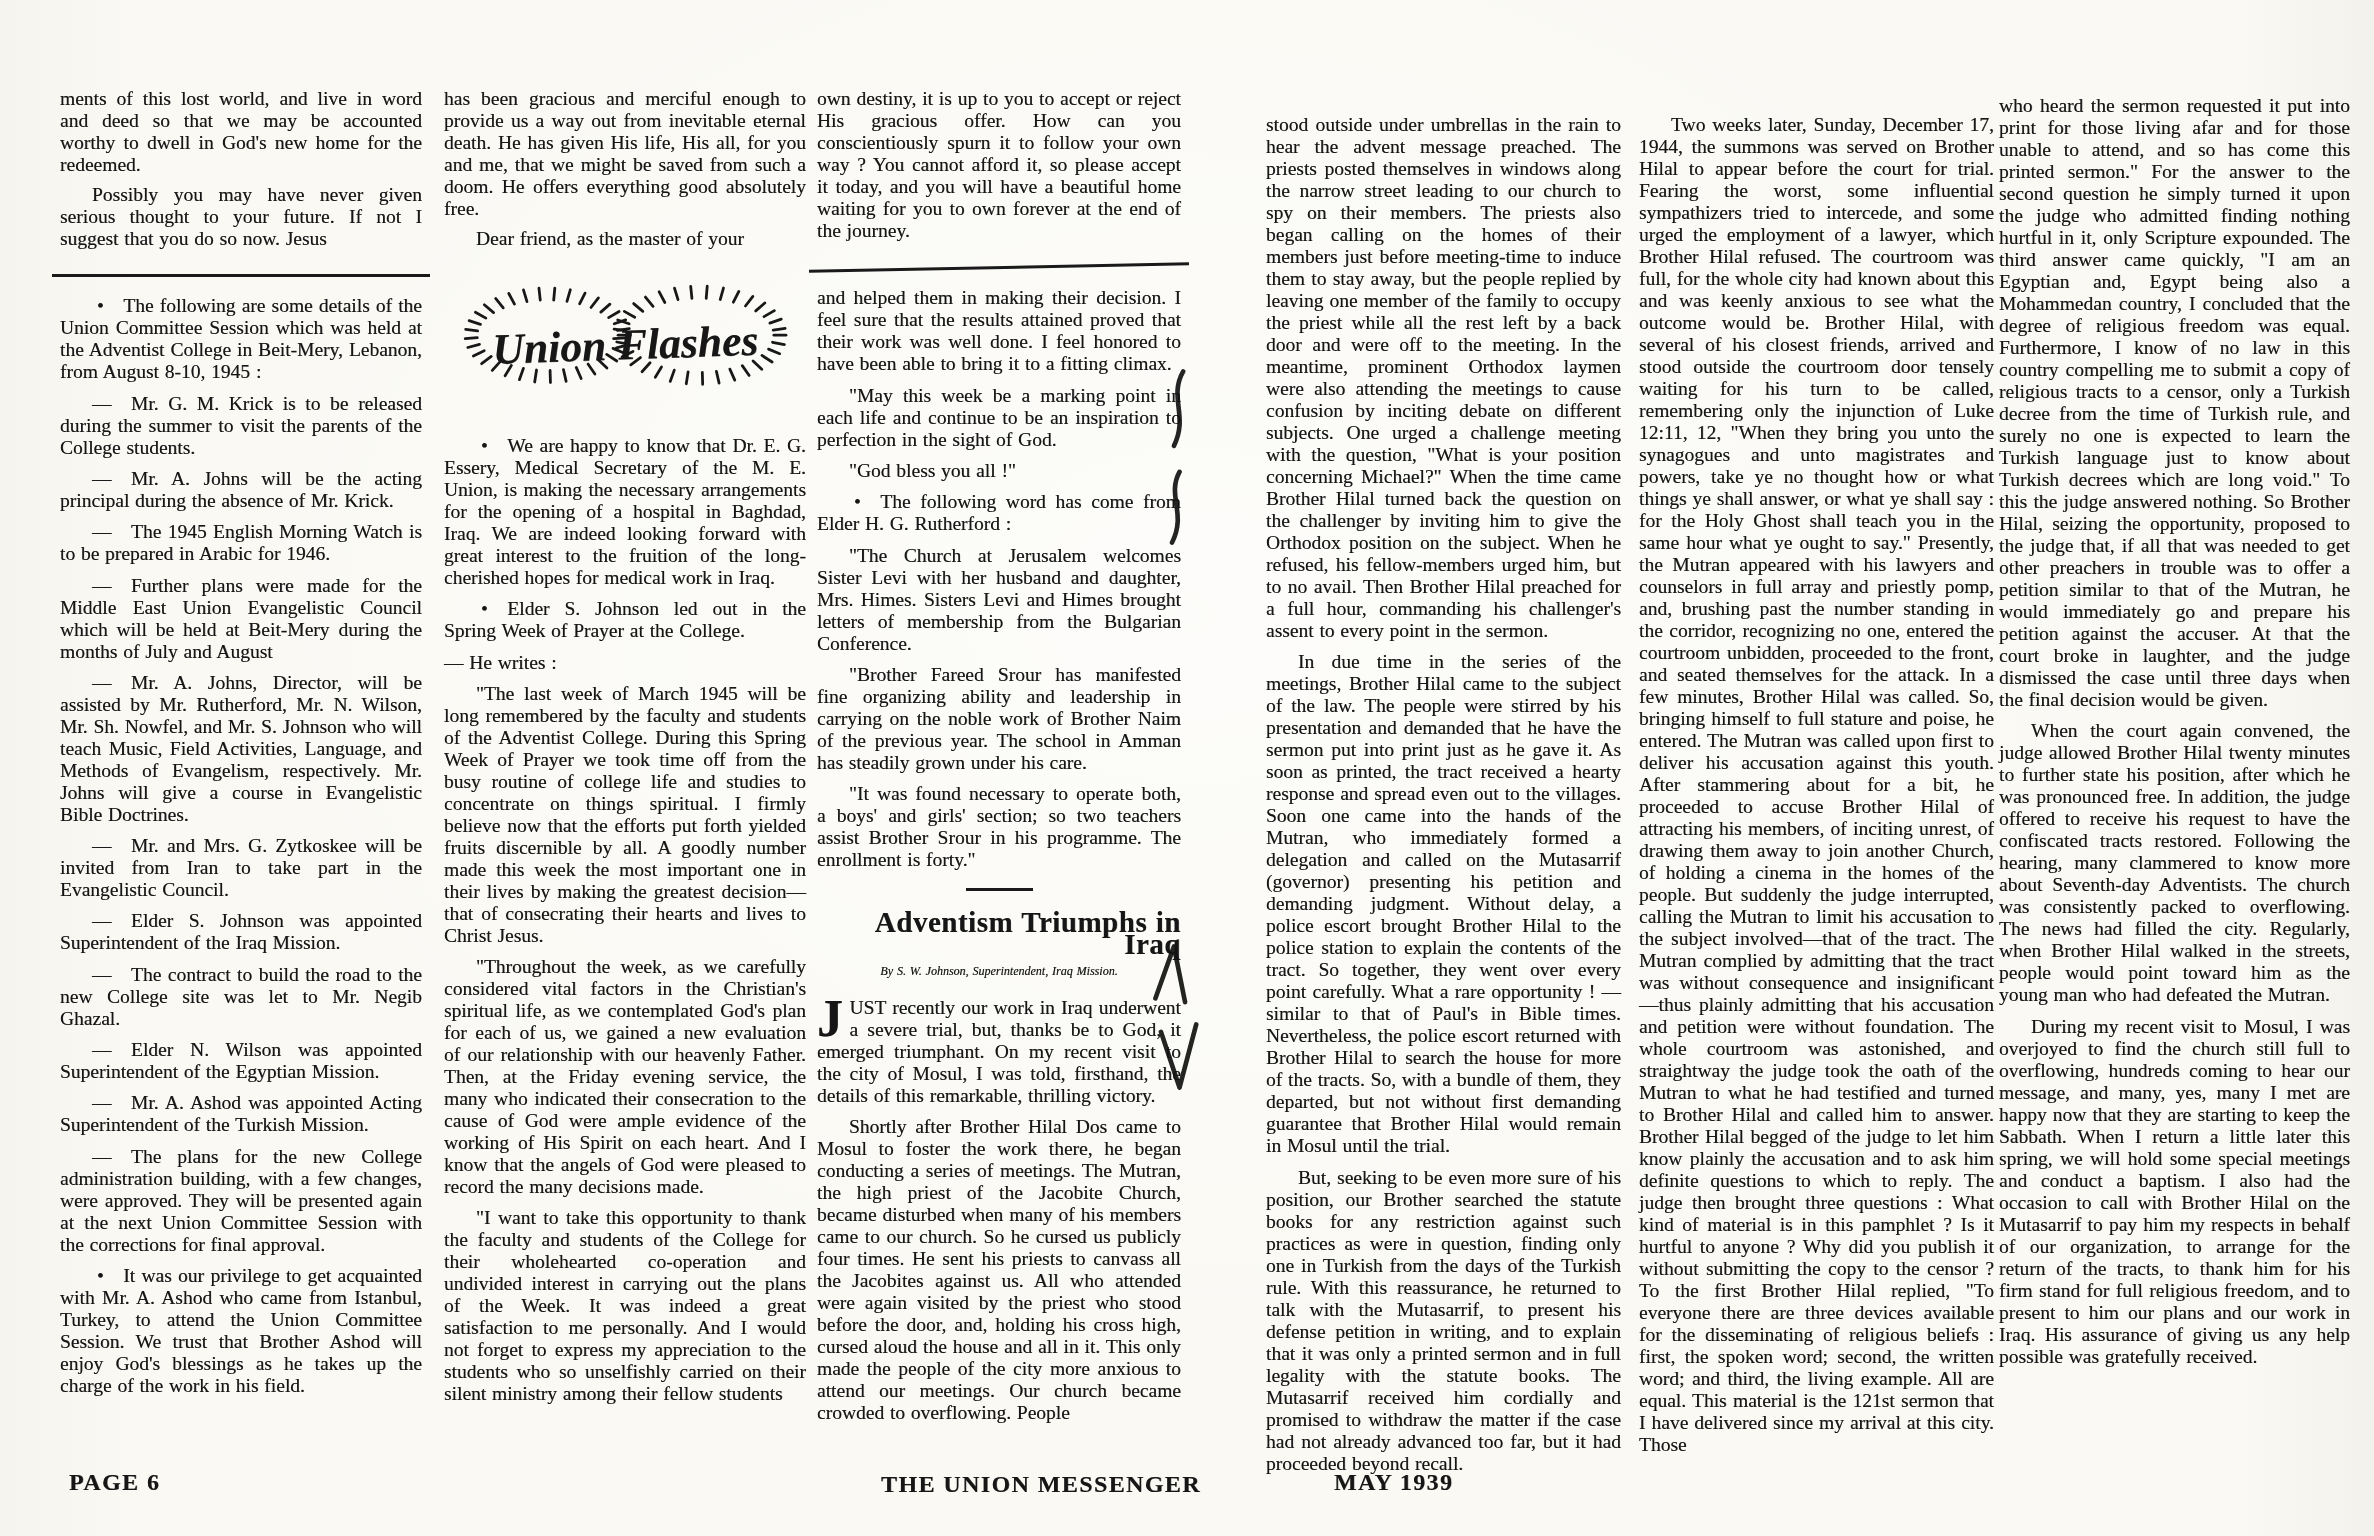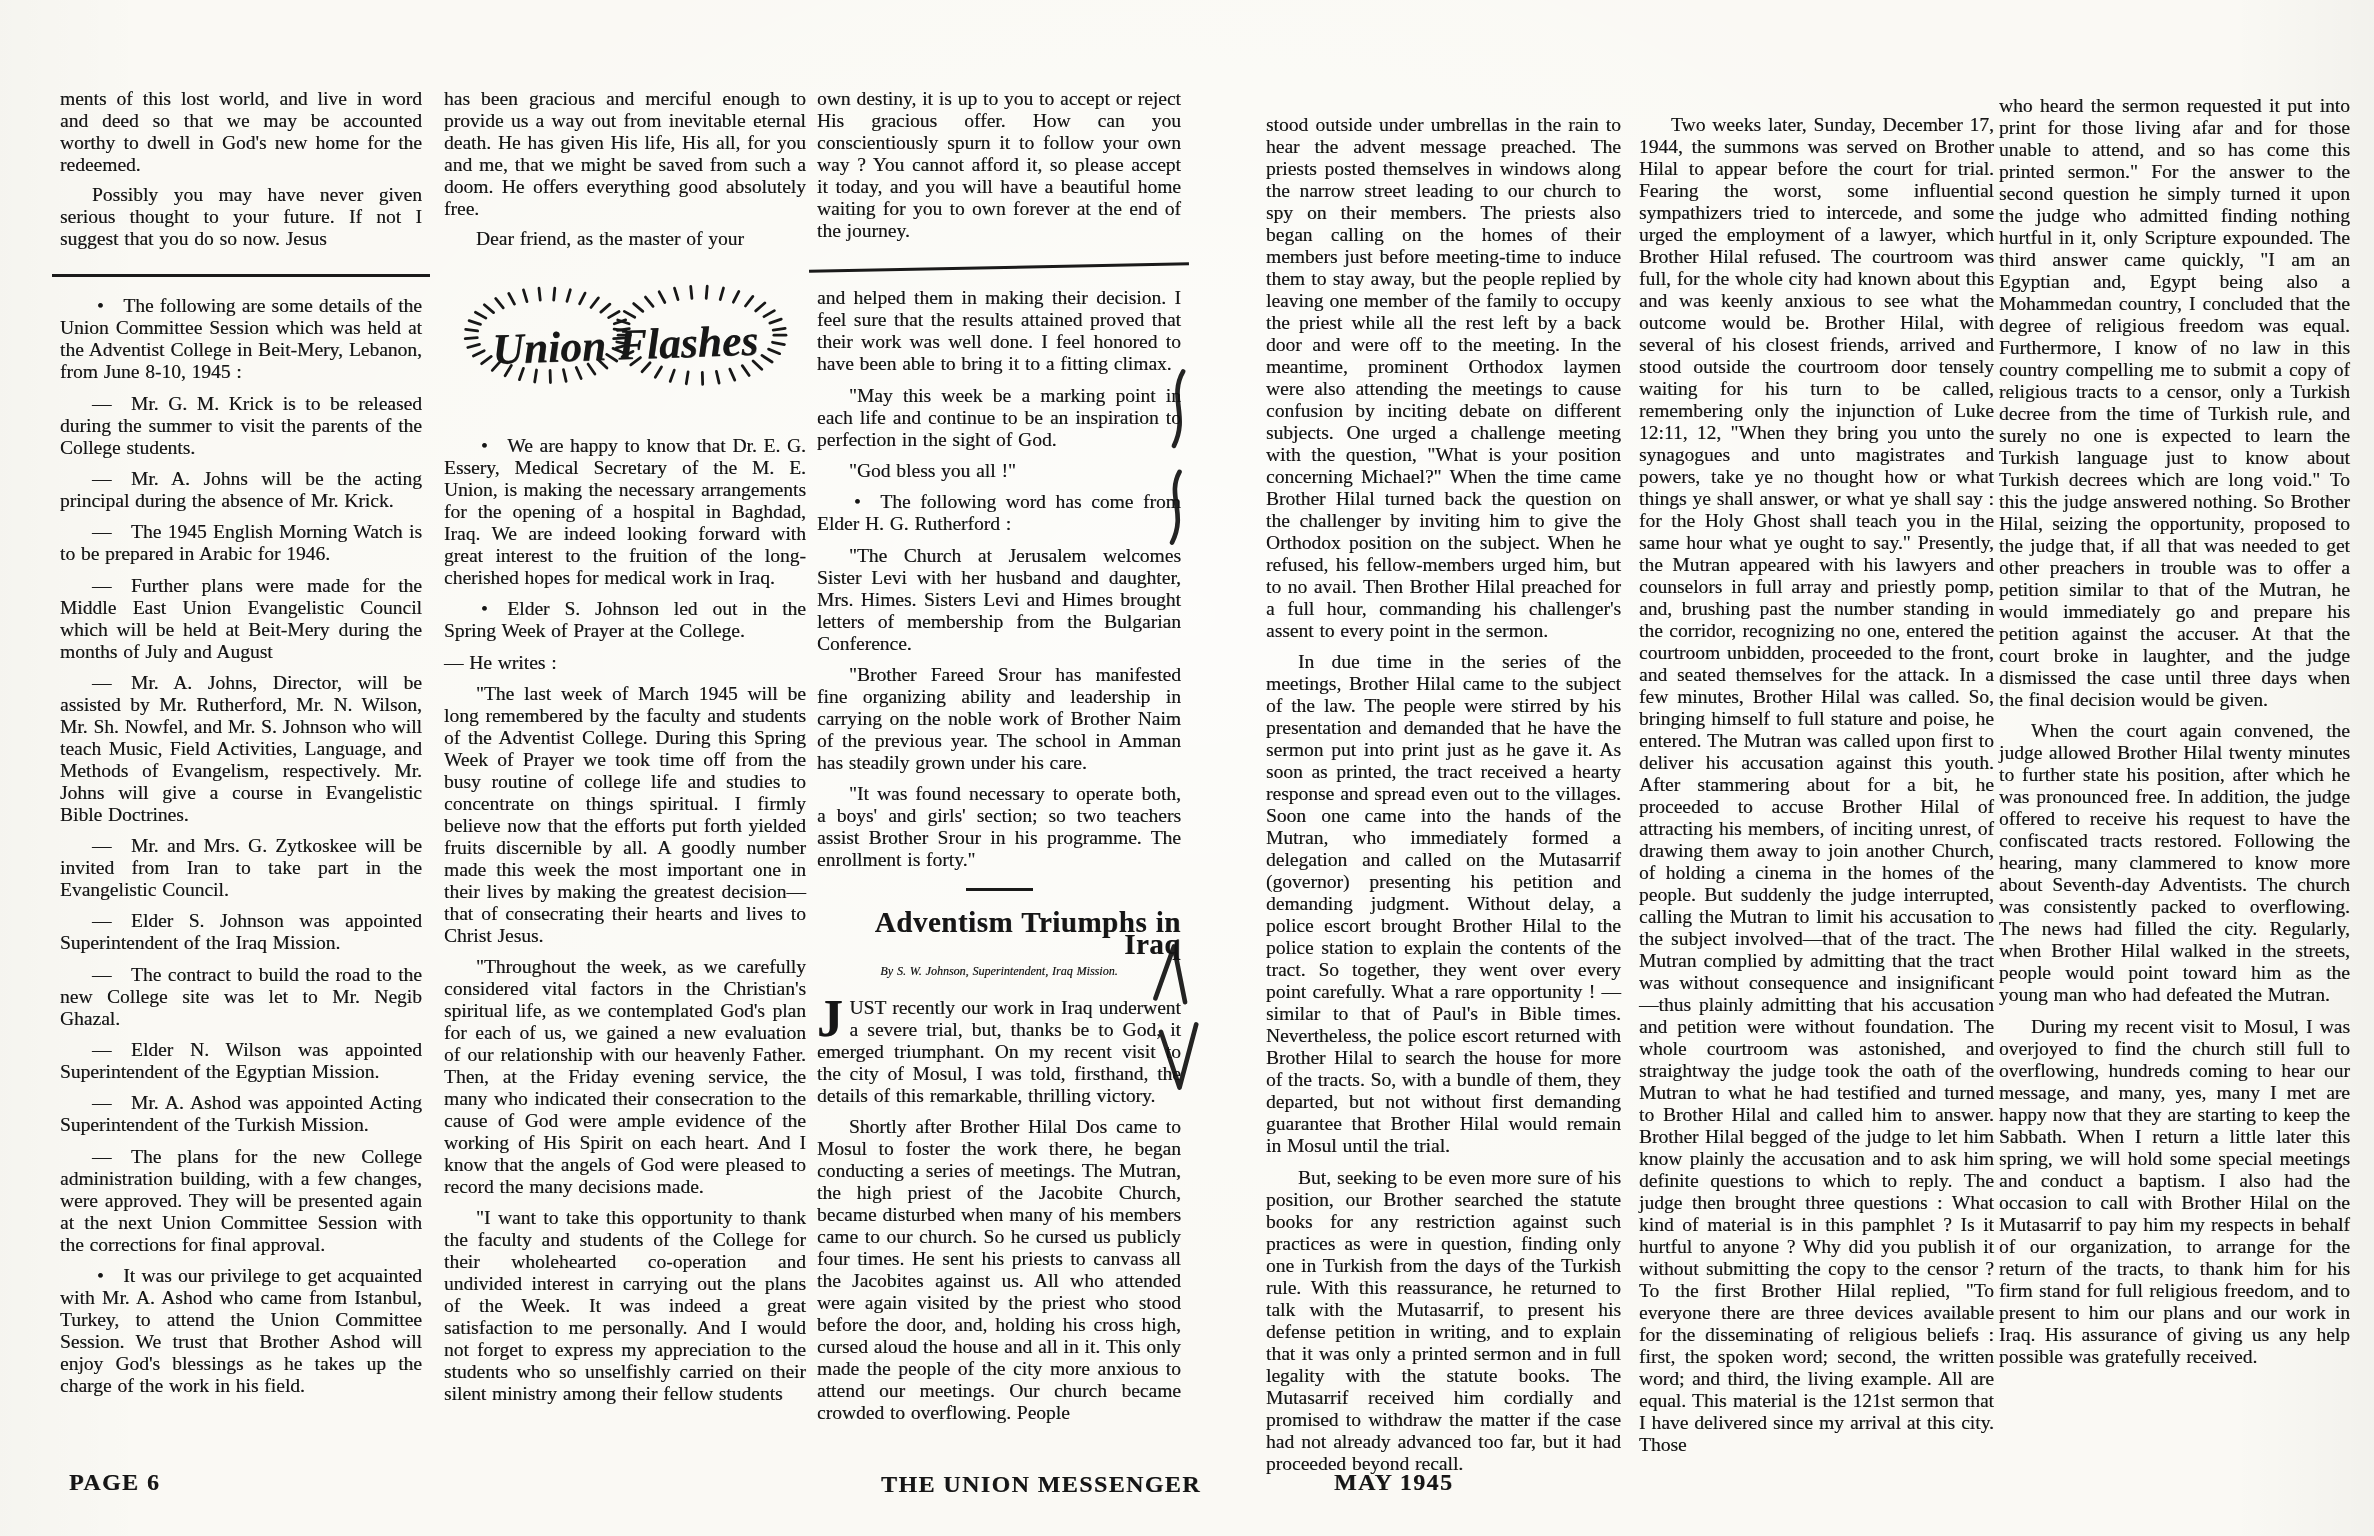--- a/index.html
+++ b/index.html
@@ -50,21 +50,21 @@
 </style>
 </head>
 <body>
 
 <div class="sheet">
 
   <div class="col" style="left:52px; top:80px; width:378px;">
     <p class="noindent">ments of this lost world, and live in word and deed so that we may be accounted worthy to dwell in God's new home for the redeemed.</p>
     <p>Possibly you may have never given serious thought to your future. If not I suggest that you do so now. Jesus</p>
     <div class="hr"></div>
-    <p class="item noindent" style="text-indent:37px;">• The following are some details of the Union Committee Session which was held at the Adventist College in Beit-Mery, Lebanon, from June 8-10, 1945 :</p>
+    <p class="item noindent" style="text-indent:37px;">• The following are some details of the Union Committee Session which was held at the Adventist College in Beit-Mery, Lebanon, from August 8-10, 1945 :</p>
     <p class="item">— Mr. G. M. Krick is to be released during the summer to visit the parents of the College students.</p>
     <p class="item">— Mr. A. Johns will be the acting principal during the absence of Mr. Krick.</p>
     <p class="item">— The 1945 English Morning Watch is to be prepared in Arabic for 1946.</p>
     <p class="item">— Further plans were made for the Middle East Union Evangelistic Council which will be held at Beit-Mery during the months of July and August</p>
     <p class="item">— Mr. A. Johns, Director, will be assisted by Mr. Rutherford, Mr. N. Wilson, Mr. Sh. Nowfel, and Mr. S. Johnson who will teach Music, Field Activities, Language, and Methods of Evangelism, respectively. Mr. Johns will give a course in Evangelistic Bible Doctrines.</p>
     <p class="item">— Mr. and Mrs. G. Zytkoskee will be invited from Iran to take part in the Evangelistic Council.</p>
     <p class="item">— Elder S. Johnson was appointed Superintendent of the Iraq Mission.</p>
     <p class="item">— The contract to build the road to the new College site was let to Mr. Negib Ghazal.</p>
     <p class="item">— Elder N. Wilson was appointed Superintendent of the Egyptian Mission.</p>
     <p class="item">— Mr. A. Ashod was appointed Acting Superintendent of the Turkish Mission.</p>
@@ -193,16 +193,16 @@
     <path d="M26,8 C10,36 32,56 16,88" fill="none" stroke="#121212" stroke-width="5" stroke-linecap="round"></path>
     <path d="M22,116 C8,142 30,160 14,192" fill="none" stroke="#121212" stroke-width="5" stroke-linecap="round"></path>
   </svg>
   <svg class="ink" style="left:1146px; top:939px;" width="67" height="156" viewBox="0 0 72 168">
     <path d="M10,64 L30,8 L42,68" fill="none" stroke="#121212" stroke-width="5" stroke-linejoin="round" stroke-linecap="round"></path>
     <path d="M16,100 L36,160 L54,92" fill="none" stroke="#121212" stroke-width="5" stroke-linejoin="round" stroke-linecap="round"></path>
   </svg>
 
   <div class="footer-label" style="left:69px; top:1469px;">PAGE 6</div>
   <div class="footer-label" style="left:881px; top:1471px;">THE UNION MESSENGER</div>
-  <div class="footer-label" style="left:1334px; top:1469px;">MAY 1945</div>
+  <div class="footer-label" style="left:1334px; top:1469px;">MAY 1939</div>
 
 </div>
 
 
 </body></html>

